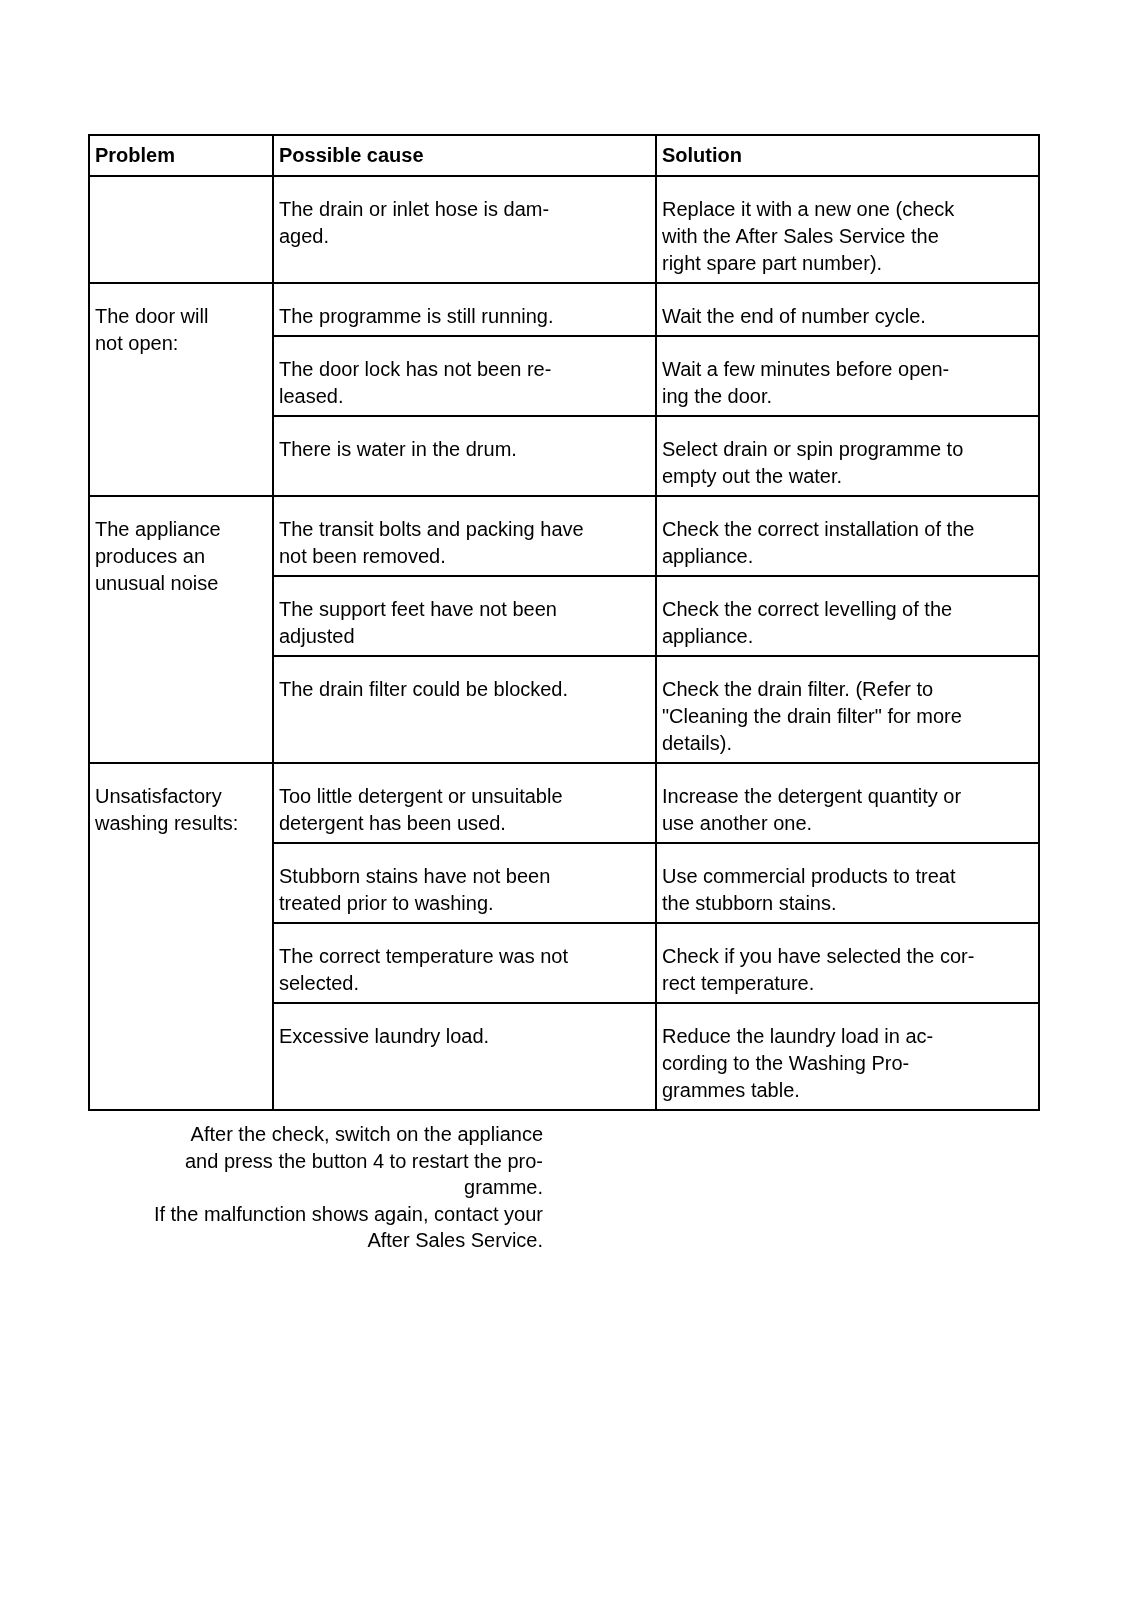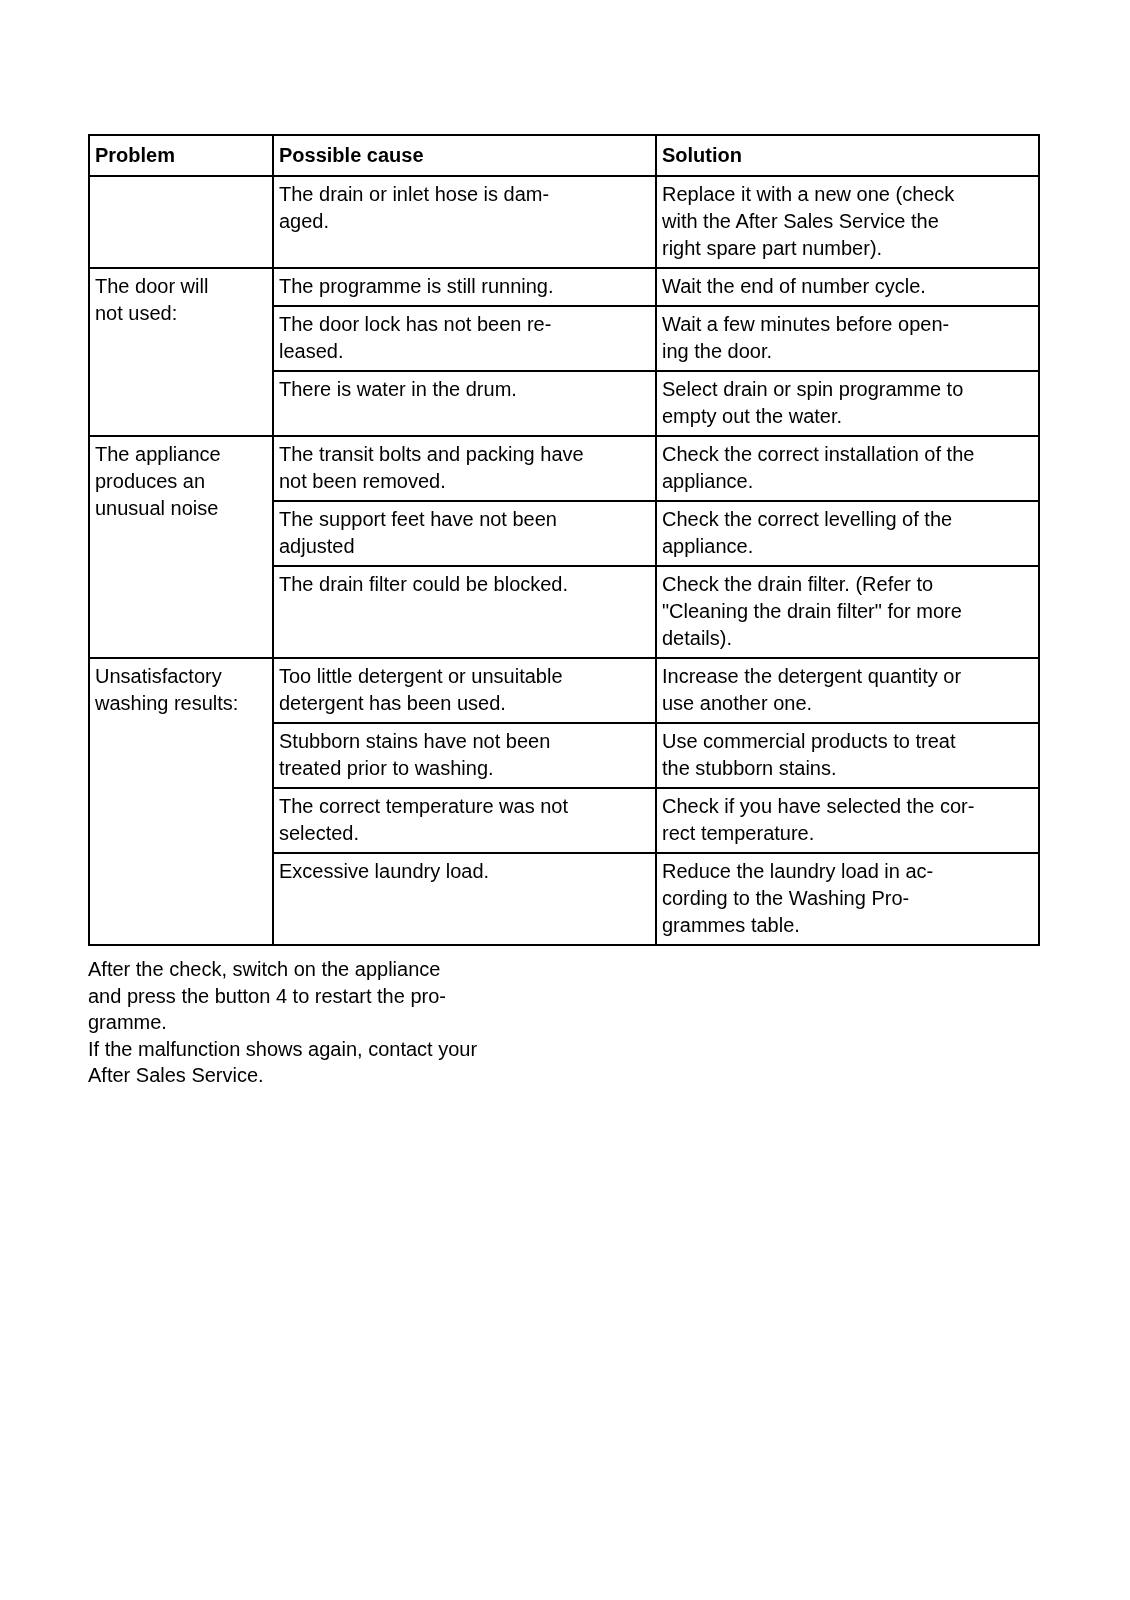--- a/index.html
+++ b/index.html
@@ -32,38 +32,39 @@
     width: 950px;
     margin-top: 84px;
   }
   table.troubleshooting th,
   table.troubleshooting td {
     border: 2px solid #000;
     font-size: 20px;
     line-height: 27px;
     text-align: left;
     vertical-align: top;
-    padding: 4px 5px 5px 5px;
+    padding: 19px 5px 5px 5px;
     white-space: pre-line;
     overflow: hidden;
   }
   table.troubleshooting th {
     font-weight: bold;
     padding: 6px 5px;
   }
   td.problem-cell {
     vertical-align: middle;
   }
   .footer-cols {
     display: flex;
     width: 950px;
     margin-top: 10px;
     gap: 40px;
     font-size: 20px;
     line-height: 26.5px;
+    text-align: right;
   }
   .footer-col {
     width: 455px;
   }
   .footer-col p {
     white-space: pre-line;
     margin: 0;
   }
 </style>
 </head>
@@ -90,21 +91,21 @@
         <td class="problem-cell"></td>
         <td>The drain or inlet hose is dam-
 aged.</td>
         <td>Replace it with a new one (check
 with the After Sales Service the
 right spare part number).</td>
       </tr>
 
       <tr>
         <td class="problem-cell" rowspan="3">The door will
-not used:</td>
+not open:</td>
         <td>The programme is still running.</td>
         <td>Wait the end of number cycle.</td>
       </tr>
       <tr>
         <td>The door lock has not been re-
 leased.</td>
         <td>Wait a few minutes before open-
 ing the door.</td>
       </tr>
       <tr>

